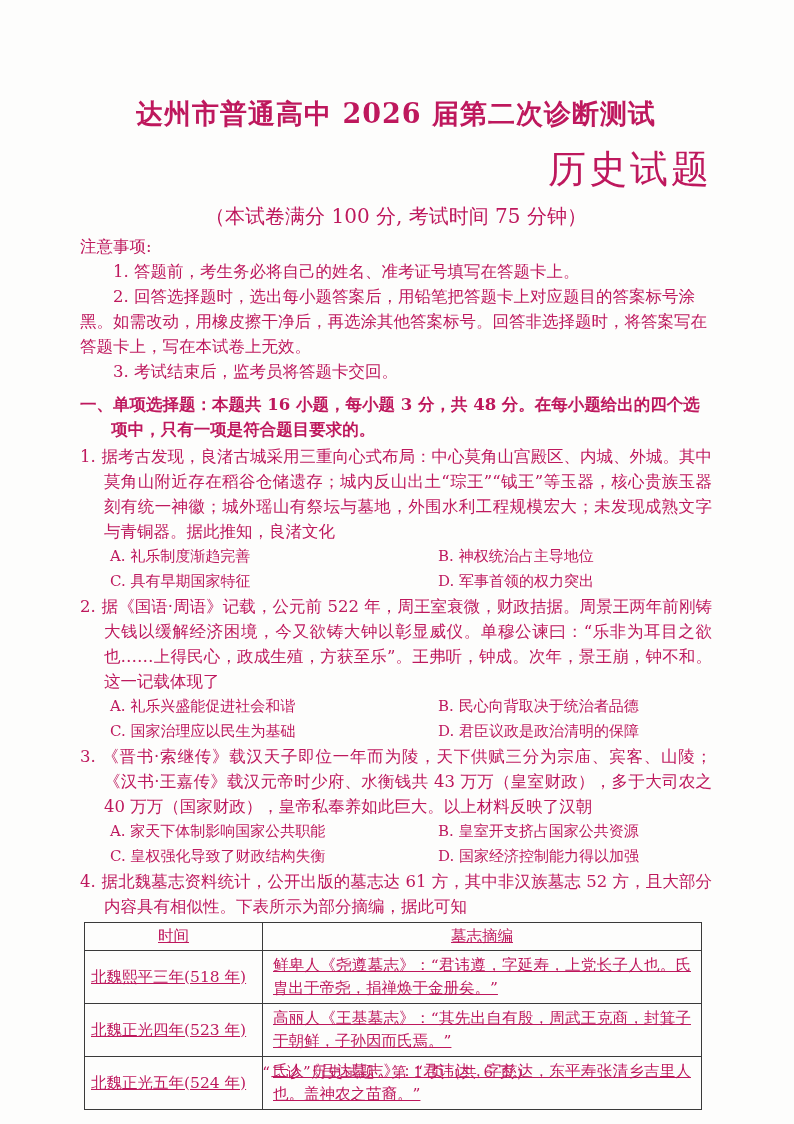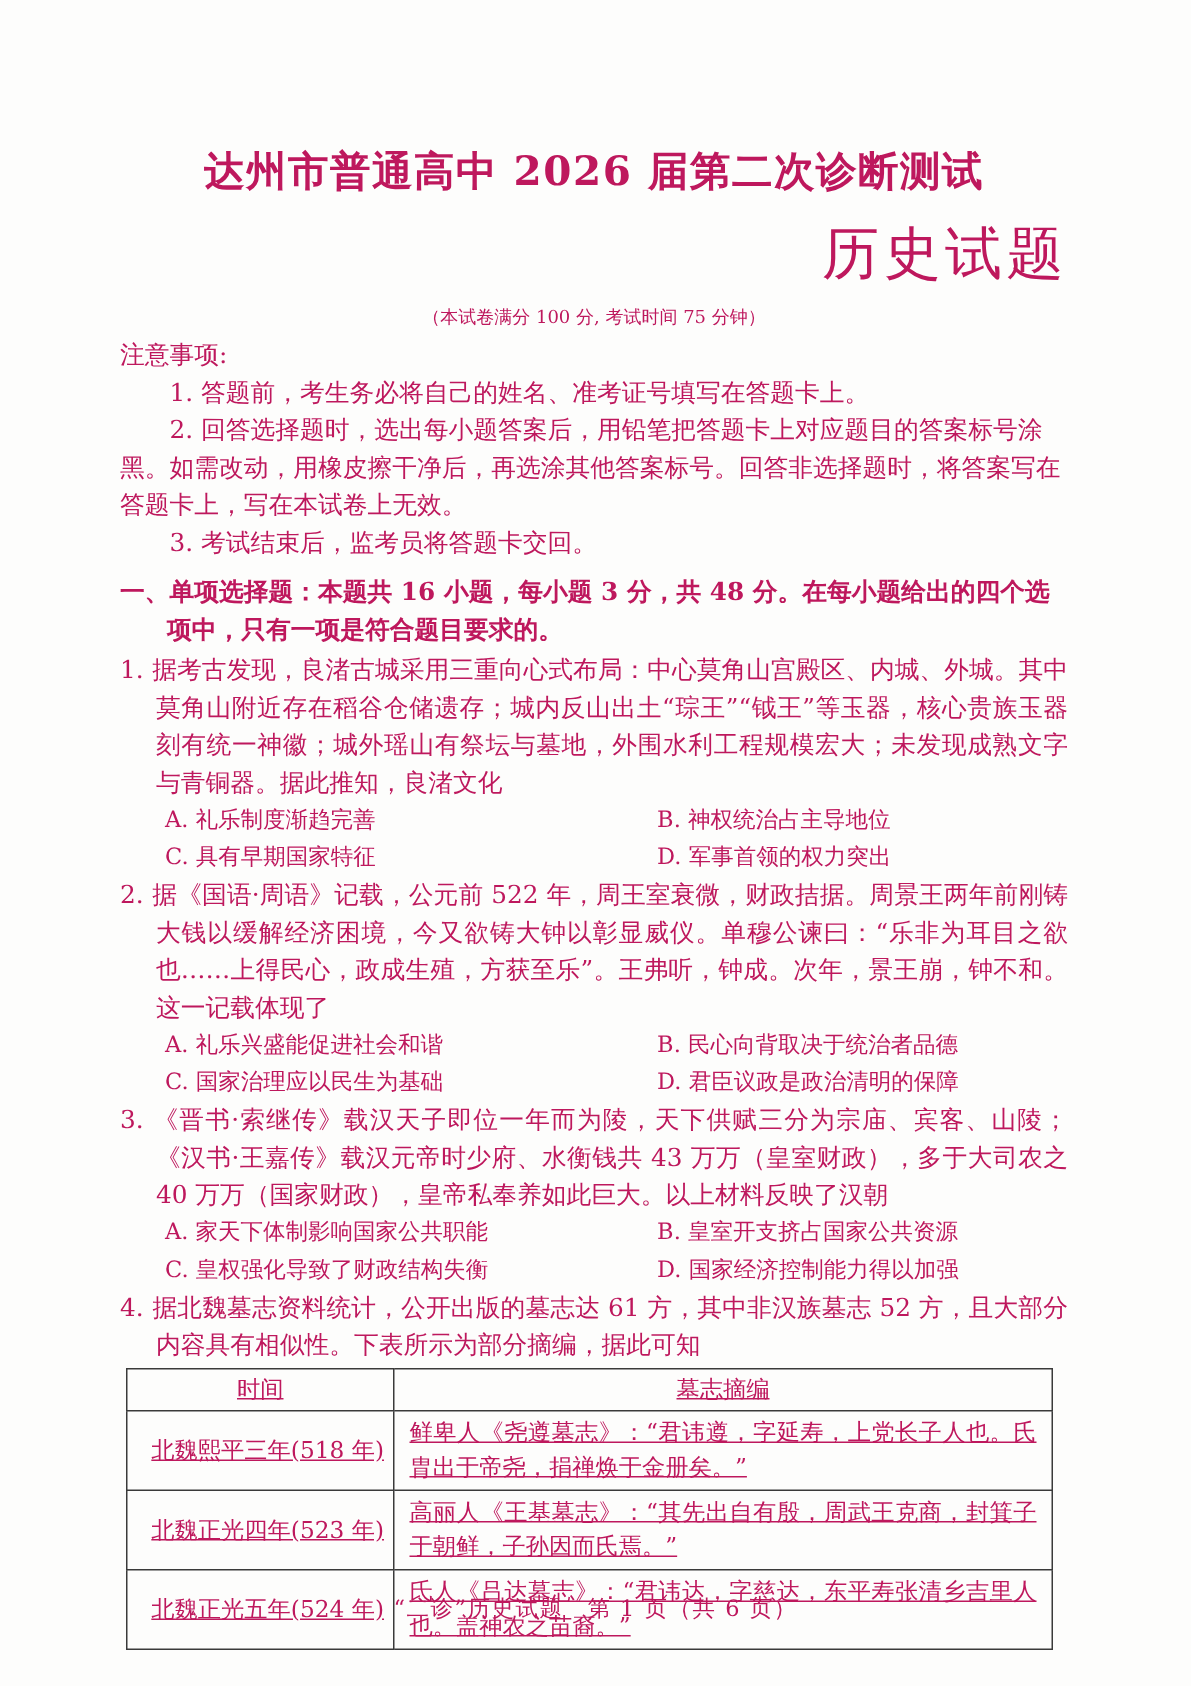--- a/index.html
+++ b/index.html
@@ -27,21 +27,21 @@
     margin: 0 0 12px 0;
   }
   .subject-title {
     font-size: 38px;
     font-weight: normal;
     text-align: right;
     letter-spacing: 3px;
     margin: 0 0 8px 0;
   }
   .exam-info {
-    font-size: 12px;
+    font-size: 20px;
     text-align: center;
     margin: 0 0 4px 0;
   }
   .notice { font-size: 16.5px; line-height: 25px; }
   .notice-heading { margin: 0; }
   .notice-item { margin: 0; text-indent: 2em; }
   .section-heading {
     font-weight: bold;
     font-size: 16.5px;
     line-height: 25px;
@@ -76,21 +76,21 @@
     text-decoration: underline;
   }
   .q4-table th, .q4-table td { border: 1.2px solid #3a3a3a; }
   .q4-table th {
     font-weight: normal;
     text-align: center;
     padding: 2px 4px;
   }
   .q4-table td.cell-time {
     width: 165px;
-    text-align: right;
+    text-align: left;
     padding: 3px 6px;
   }
   .q4-table td.cell-text {
     padding: 3px 10px;
     text-align: justify;
   }
   .footer {
     position: absolute;
     left: 0;
     right: 0;

